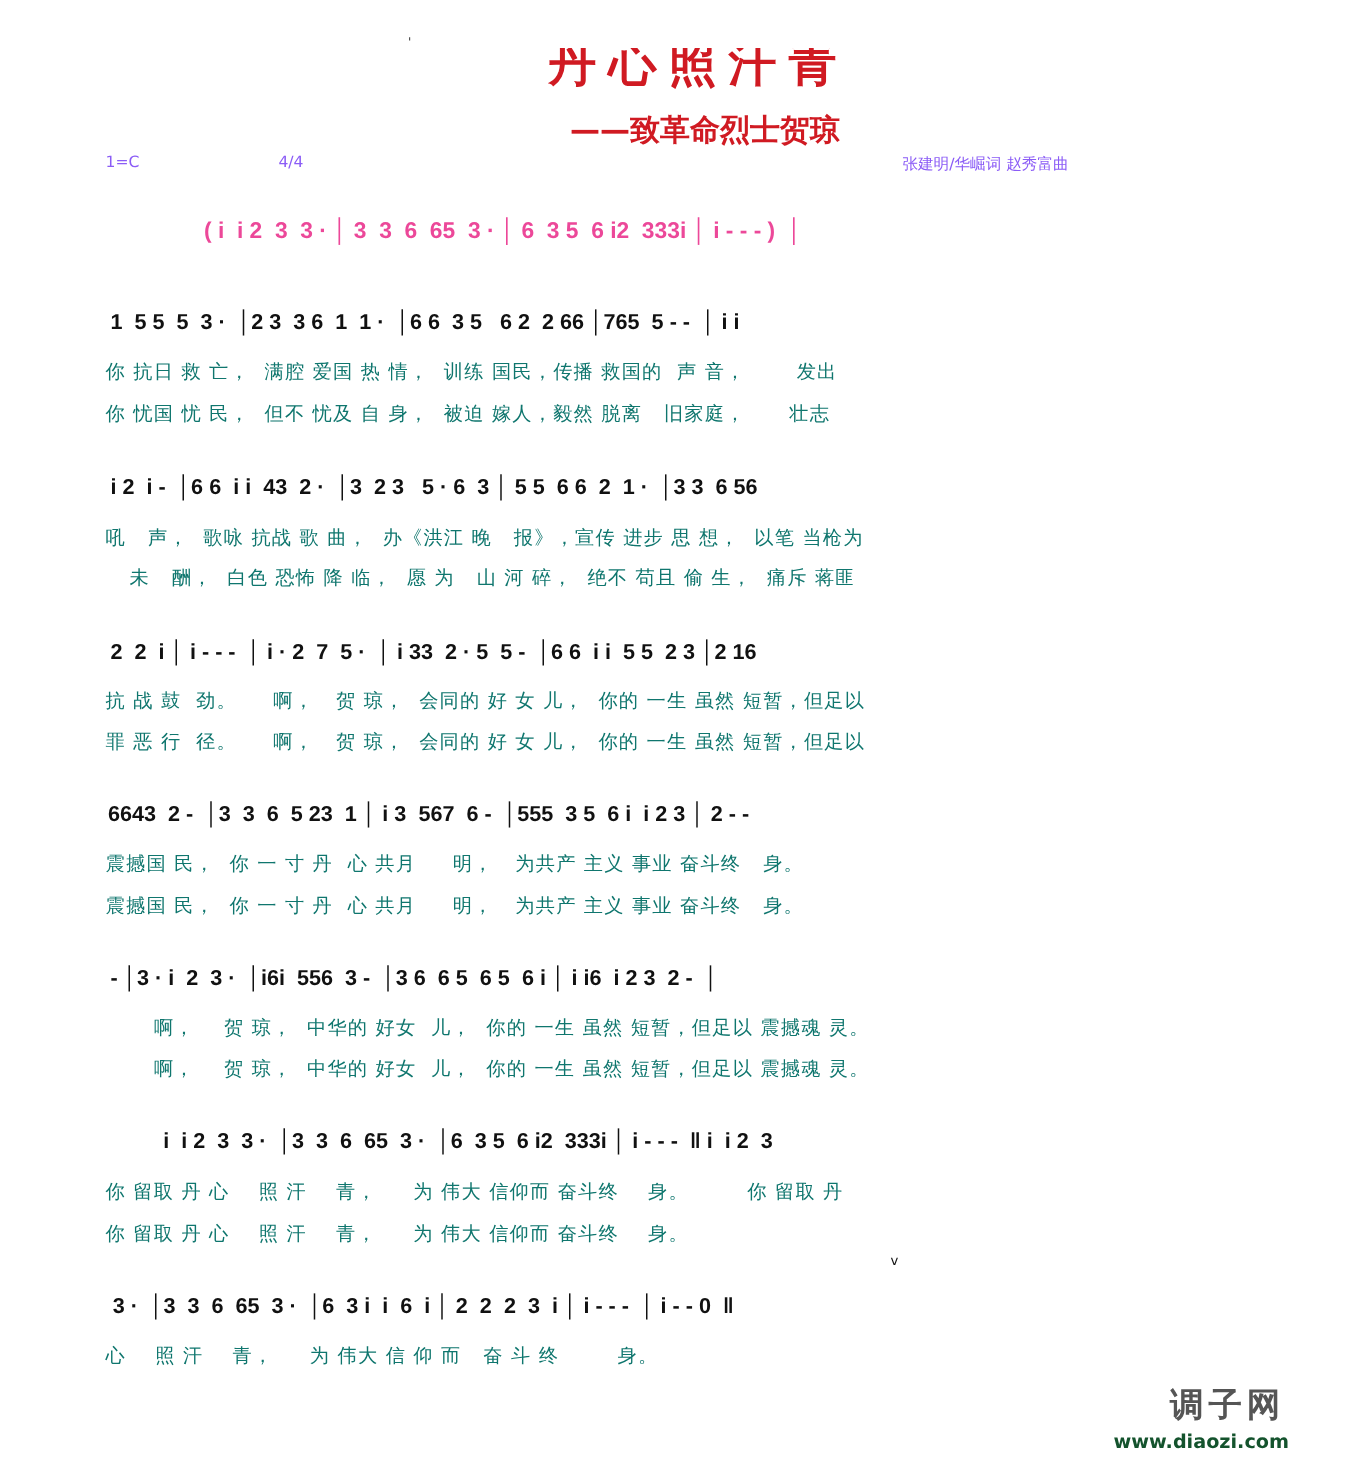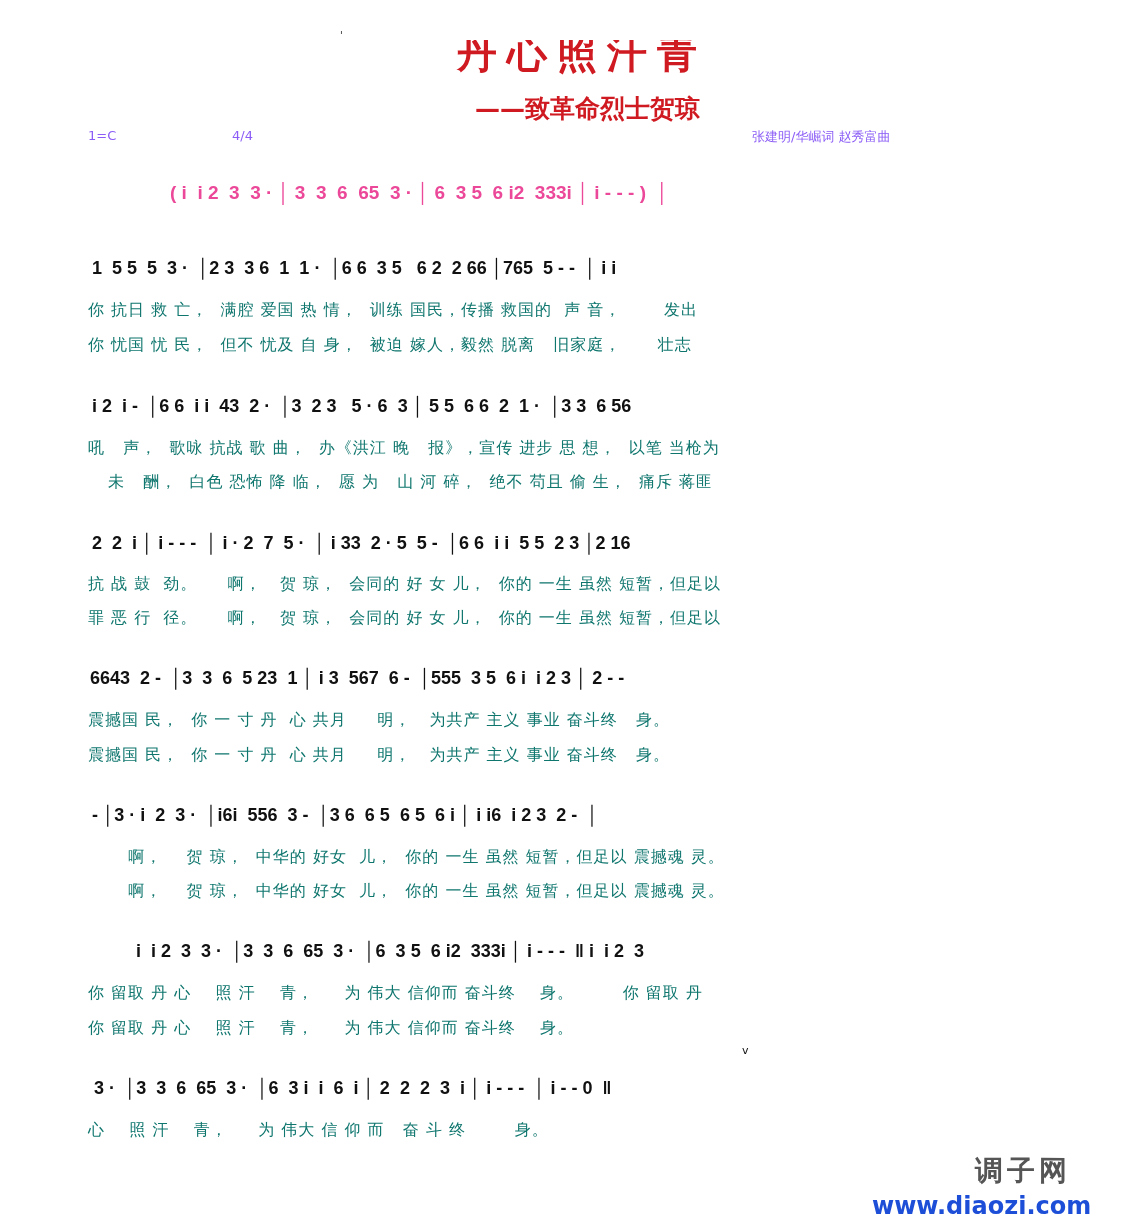--- a/index.html
+++ b/index.html
@@ -7,21 +7,21 @@
            font-family: "DejaVu Sans", "Liberation Sans", sans-serif; color: #111; }
     .abs { position: absolute; white-space: pre; }
     .title-clip { position:absolute; left:451px; top:40px; width:290px; height:36px; overflow:hidden; }
     .title-clip span { position:absolute; top:-14px; left:6px; font-size:40px; font-weight:bold; color:#d01a22; letter-spacing:10px; white-space:pre; font-family:"DejaVu Sans", sans-serif; }
     .subtitle { left: 475px; top: 92px; font-size: 25px; color: #d01a22; font-weight: bold; }
     .meta { top: 128px; font-size: 13px; color: #8b5cf6; }
     .intro { top: 182px; font-size: 19px; color: #ec4899; font-weight: bold; font-family: "Liberation Sans", sans-serif; }
     .notes { font-size: 18px; font-weight: bold; font-family: "Liberation Sans", sans-serif; color: #111; }
     .lyric { font-size: 16px; color: #0f766e; letter-spacing: 1px; }
     .watermark-cn { left: 975px; top: 1152px; font-size: 28px; font-weight: bold; color: #555; letter-spacing: 4px; }
-    .watermark-url { left: 872px; top: 1192px; font-size: 24px; font-weight: bold; color: #1d4ed8; }
+    .watermark-url { left: 928px; top: 1192px; font-size: 16px; font-weight: bold; color: #14532d; }
     .tick { left: 340px; top: 30px; font-size: 10px; color:#333; }
   </style>
 </head>
 <body>
 
 <div class="abs tick">'</div>
 <div class="title-clip">
   <span>丹心照汗青</span>
 </div>
 <div class="abs subtitle">——致革命烈士贺琼</div>

